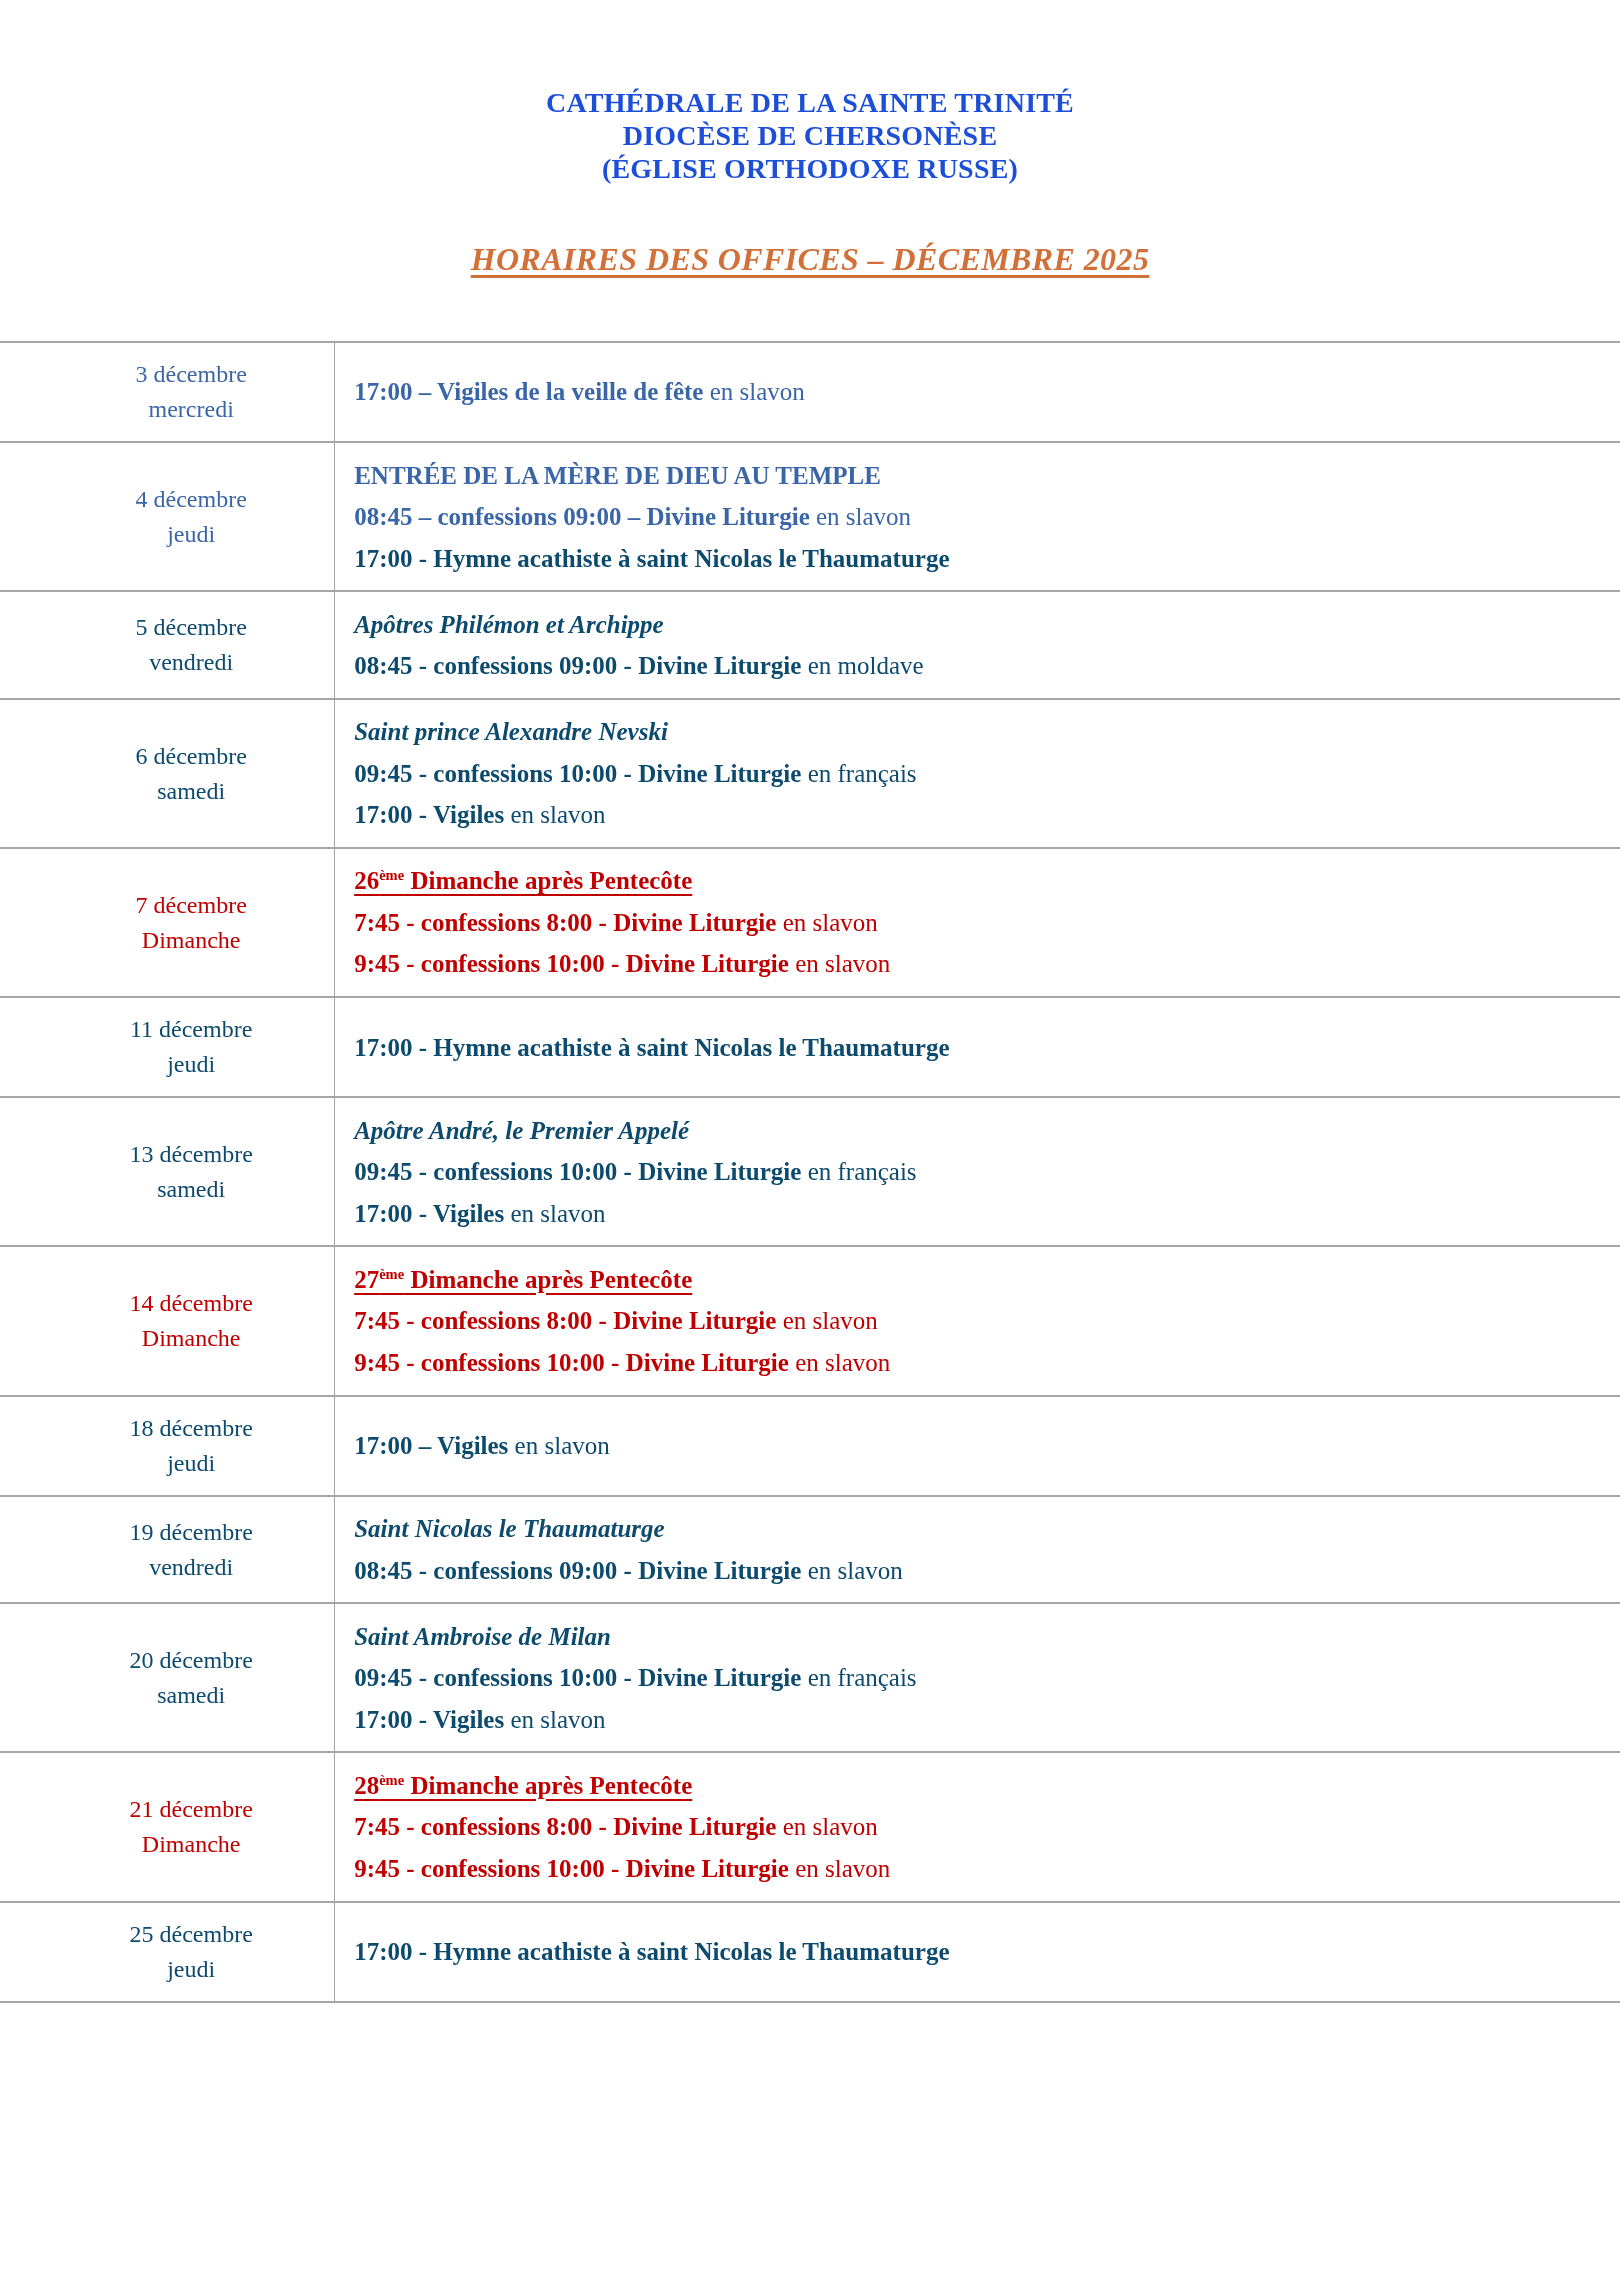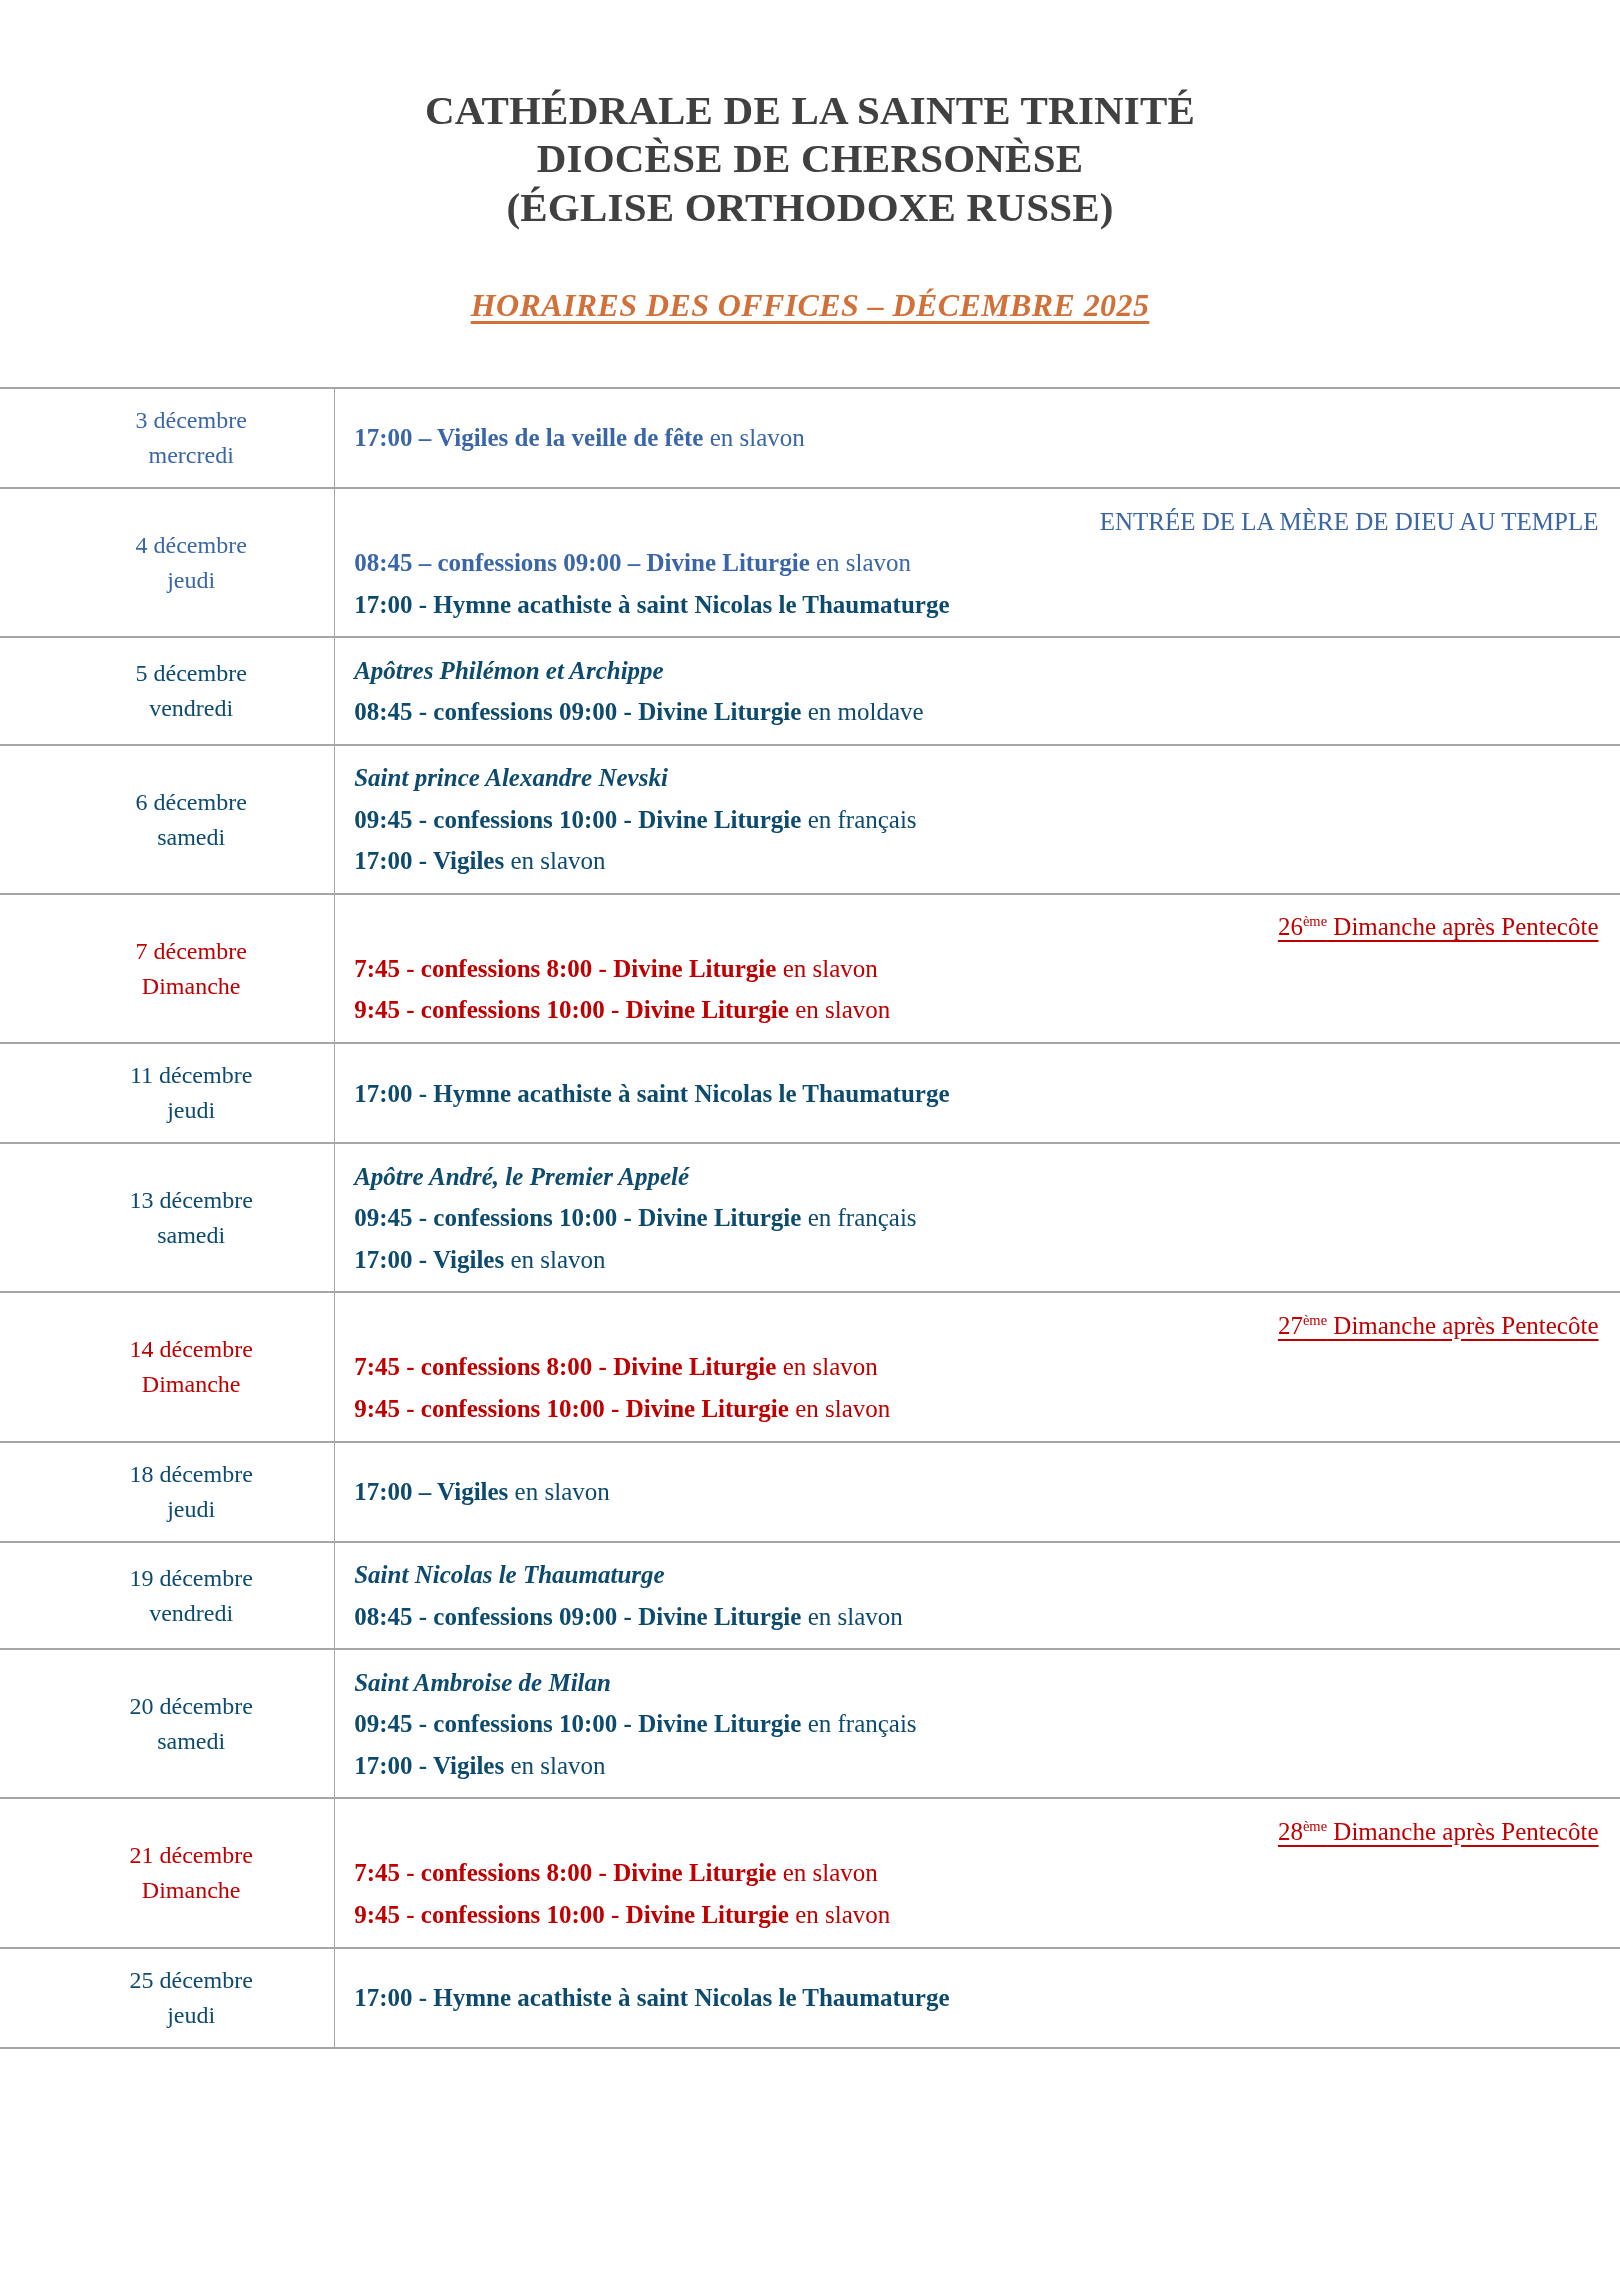--- a/index.html
+++ b/index.html
@@ -21,25 +21,25 @@
     height: 2293px;
     box-sizing: border-box;
   }
 
   
   .header {
     padding-top: 86px;
     text-align: center;
   }
   .header-line {
-    font-size: 41px;
+    font-size: 28px;
     font-weight: bold;
     line-height: 1.18;
     letter-spacing: 0.2px;
-    color: #404040;
+    color: #1d4ed8;
   }
 
   .subtitle-wrap {
     text-align: center;
     margin-top: 56px;
   }
   .subtitle {
     display: inline-block;
     font-size: 32px;
     font-weight: bold;
@@ -97,22 +97,22 @@
 
   .ev-strong { font-weight: bold; text-align: center; }
   .ev-tail   { font-weight: normal; }
 
   .ev-saint {
     font-weight: bold;
     font-style: italic;
   }
 
   .ev-feast {
-    text-align: right;
-    font-weight: normal;
+    text-align: left;
+    font-weight: bold;
   }
   .ev-feast-underline {
     text-decoration: underline;
     text-underline-offset: 4.5px;
     text-decoration-thickness: 1.8px;
   }
   .ev-feast sup {
     font-size: 0.58em;
     vertical-align: super;
     line-height: 0;

